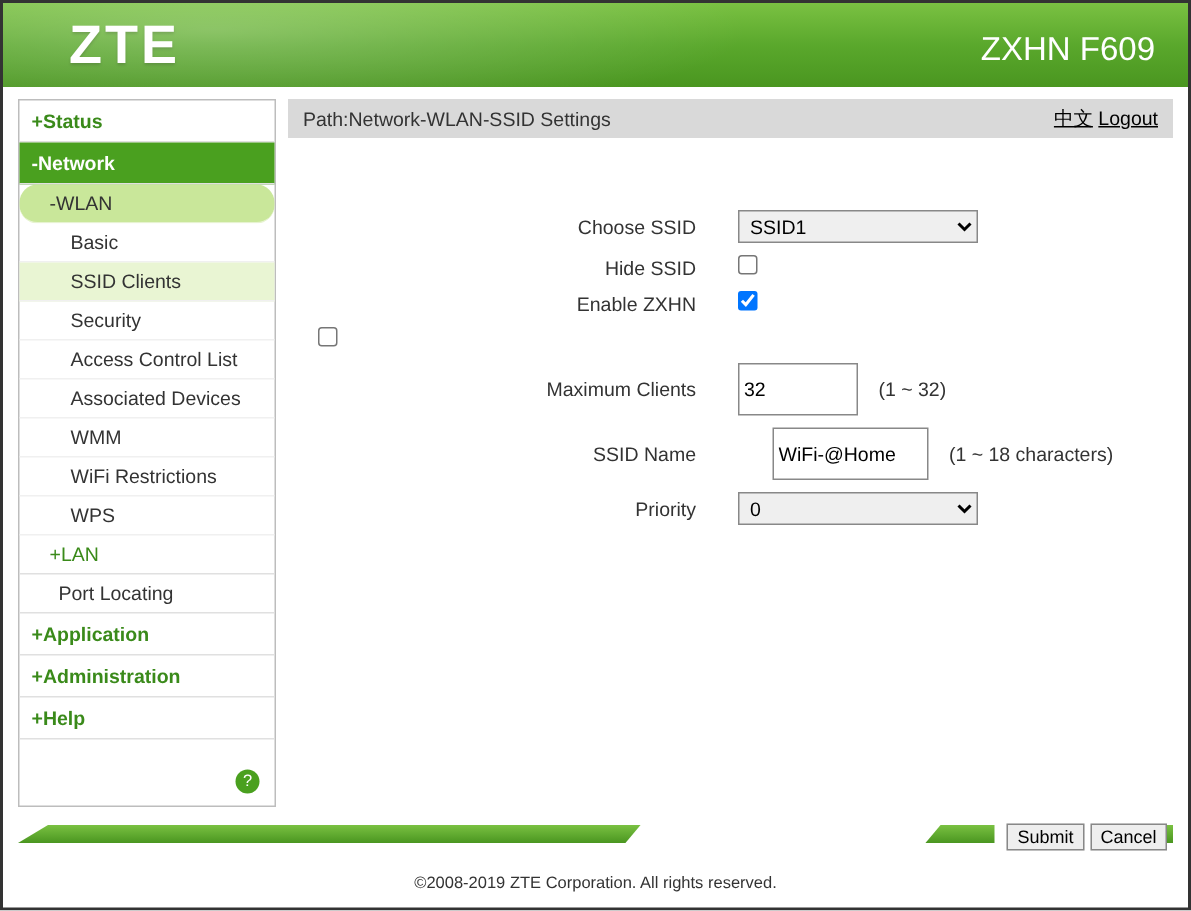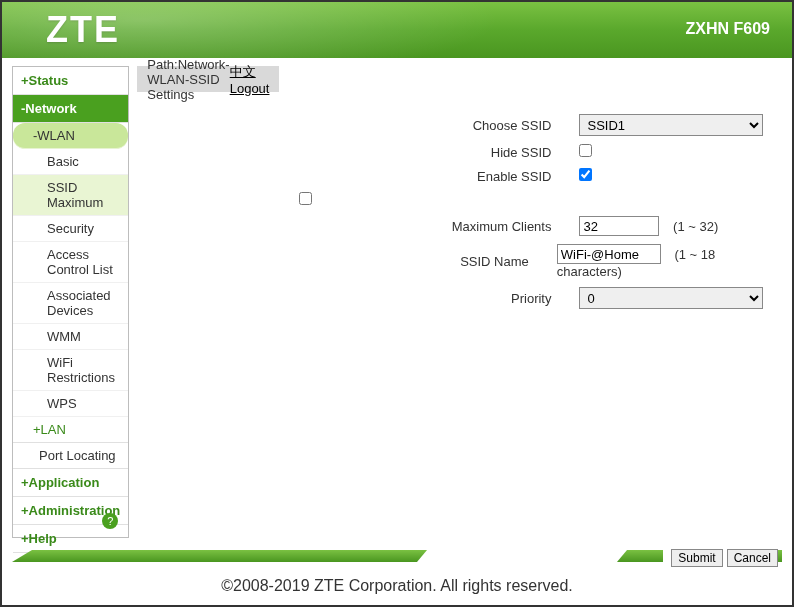--- a/index.html
+++ b/index.html
@@ -38,22 +38,22 @@
     font-size: 36px;
     font-weight: bold;
     letter-spacing: 2px;
     margin-left: 44px;
     text-shadow: 0 1px 2px rgba(0,0,0,0.2);
   }
   .model {
     position: absolute;
     right: 22px;
     top: 18px;
-    font-size: 16px;
-    font-weight: bold;
+    font-size: 22px;
+    font-weight: normal;
     margin-left: 45px;
   }
   .body {
     display: flex;
     height: 480px;
     padding: 8px 10px 0 10px;
     gap: 8px;
   }
   .sidebar {
     width: 172px;
@@ -110,21 +110,21 @@
     background: #4aa01f;
     color: #fff;
     font-size: 11px;
     text-align: center;
     line-height: 16px;
     cursor: pointer;
   }
   .main {
     flex: 1;
     display: flex;
-    flex-direction: row;
+    flex-direction: column;
   }
   .path-bar {
     background: #d9d9d9;
     height: 26px;
     display: flex;
     align-items: center;
     padding: 0 10px;
     color: #333;
     justify-content: space-between;
   }
@@ -147,25 +147,25 @@
     width: 280px;
     text-align: right;
     padding-right: 28px;
     color: #333;
   }
   .form-control select,
   .form-control input[type="text"] {
     border: 1px solid #888;
     padding: 1px 3px;
     font-size: 13px;
-    height: 20px;
-  }
-  .form-control select { width: 184px; height: 22px; }
+    height: 35px;
+  }
+  .form-control select { width: 160px; height: 22px; }
   .form-control input.small { width: 80px; }
-  .form-control input.med { width: 104px; }
+  .form-control input.med { width: 104px; margin-left: 23px; }
   .hint { margin-left: 10px; color: #333; }
   .green-bar {
     position: absolute;
     left: 10px; right: 10px;
     bottom: 38px;
     height: 22px;
     display: flex;
     align-items: center;
   }
   .green-stripe {
@@ -197,40 +197,40 @@
     padding: 1px 6px;
     border: 1px solid #888;
     background: #eee;
     cursor: pointer;
   }
   .footer {
     position: absolute;
     bottom: 10px;
     left: 0; right: 0;
     text-align: center;
-    font-size: 16px;
+    font-size: 11px;
     color: #333;
   }
 </style>
 </head>
 <body>
 
 <div class="frame">
   <div class="header">
     <div class="brand">ZTE</div>
     <div class="model">ZXHN F609</div>
   </div>
 
   <div class="body">
     <div class="sidebar">
       <div class="nav-section">+Status</div>
       <div class="nav-section active">-Network</div>
       <div class="nav-group">-WLAN</div>
       <div class="nav-item">Basic</div>
-      <div class="nav-item selected">SSID Maximum</div>
+      <div class="nav-item selected">SSID Clients</div>
       <div class="nav-item">Security</div>
       <div class="nav-item">Access Control List</div>
       <div class="nav-item">Associated Devices</div>
       <div class="nav-item">WMM</div>
       <div class="nav-item">WiFi Restrictions</div>
       <div class="nav-item">WPS</div>
       <div class="nav-sub">+LAN</div>
       <div class="nav-sub plain">Port Locating</div>
       <div class="nav-section">+Application</div>
       <div class="nav-section">+Administration</div>
@@ -256,21 +256,21 @@
             </select>
           </div>
         </div>
         <div class="form-row">
           <div class="form-label">Hide SSID</div>
           <div class="form-control">
             <input type="checkbox" style="">
           </div>
         </div>
         <div class="form-row">
-          <div class="form-label">Enable SSID</div>
+          <div class="form-label">Enable ZXHN</div>
           <div class="form-control">
             <input type="checkbox" checked="" style="">
           </div>
         </div>
         <div class="form-row">
           <div class="form-control">
             <input type="checkbox" style="">
           </div>
         </div>
         <div class="form-row">

